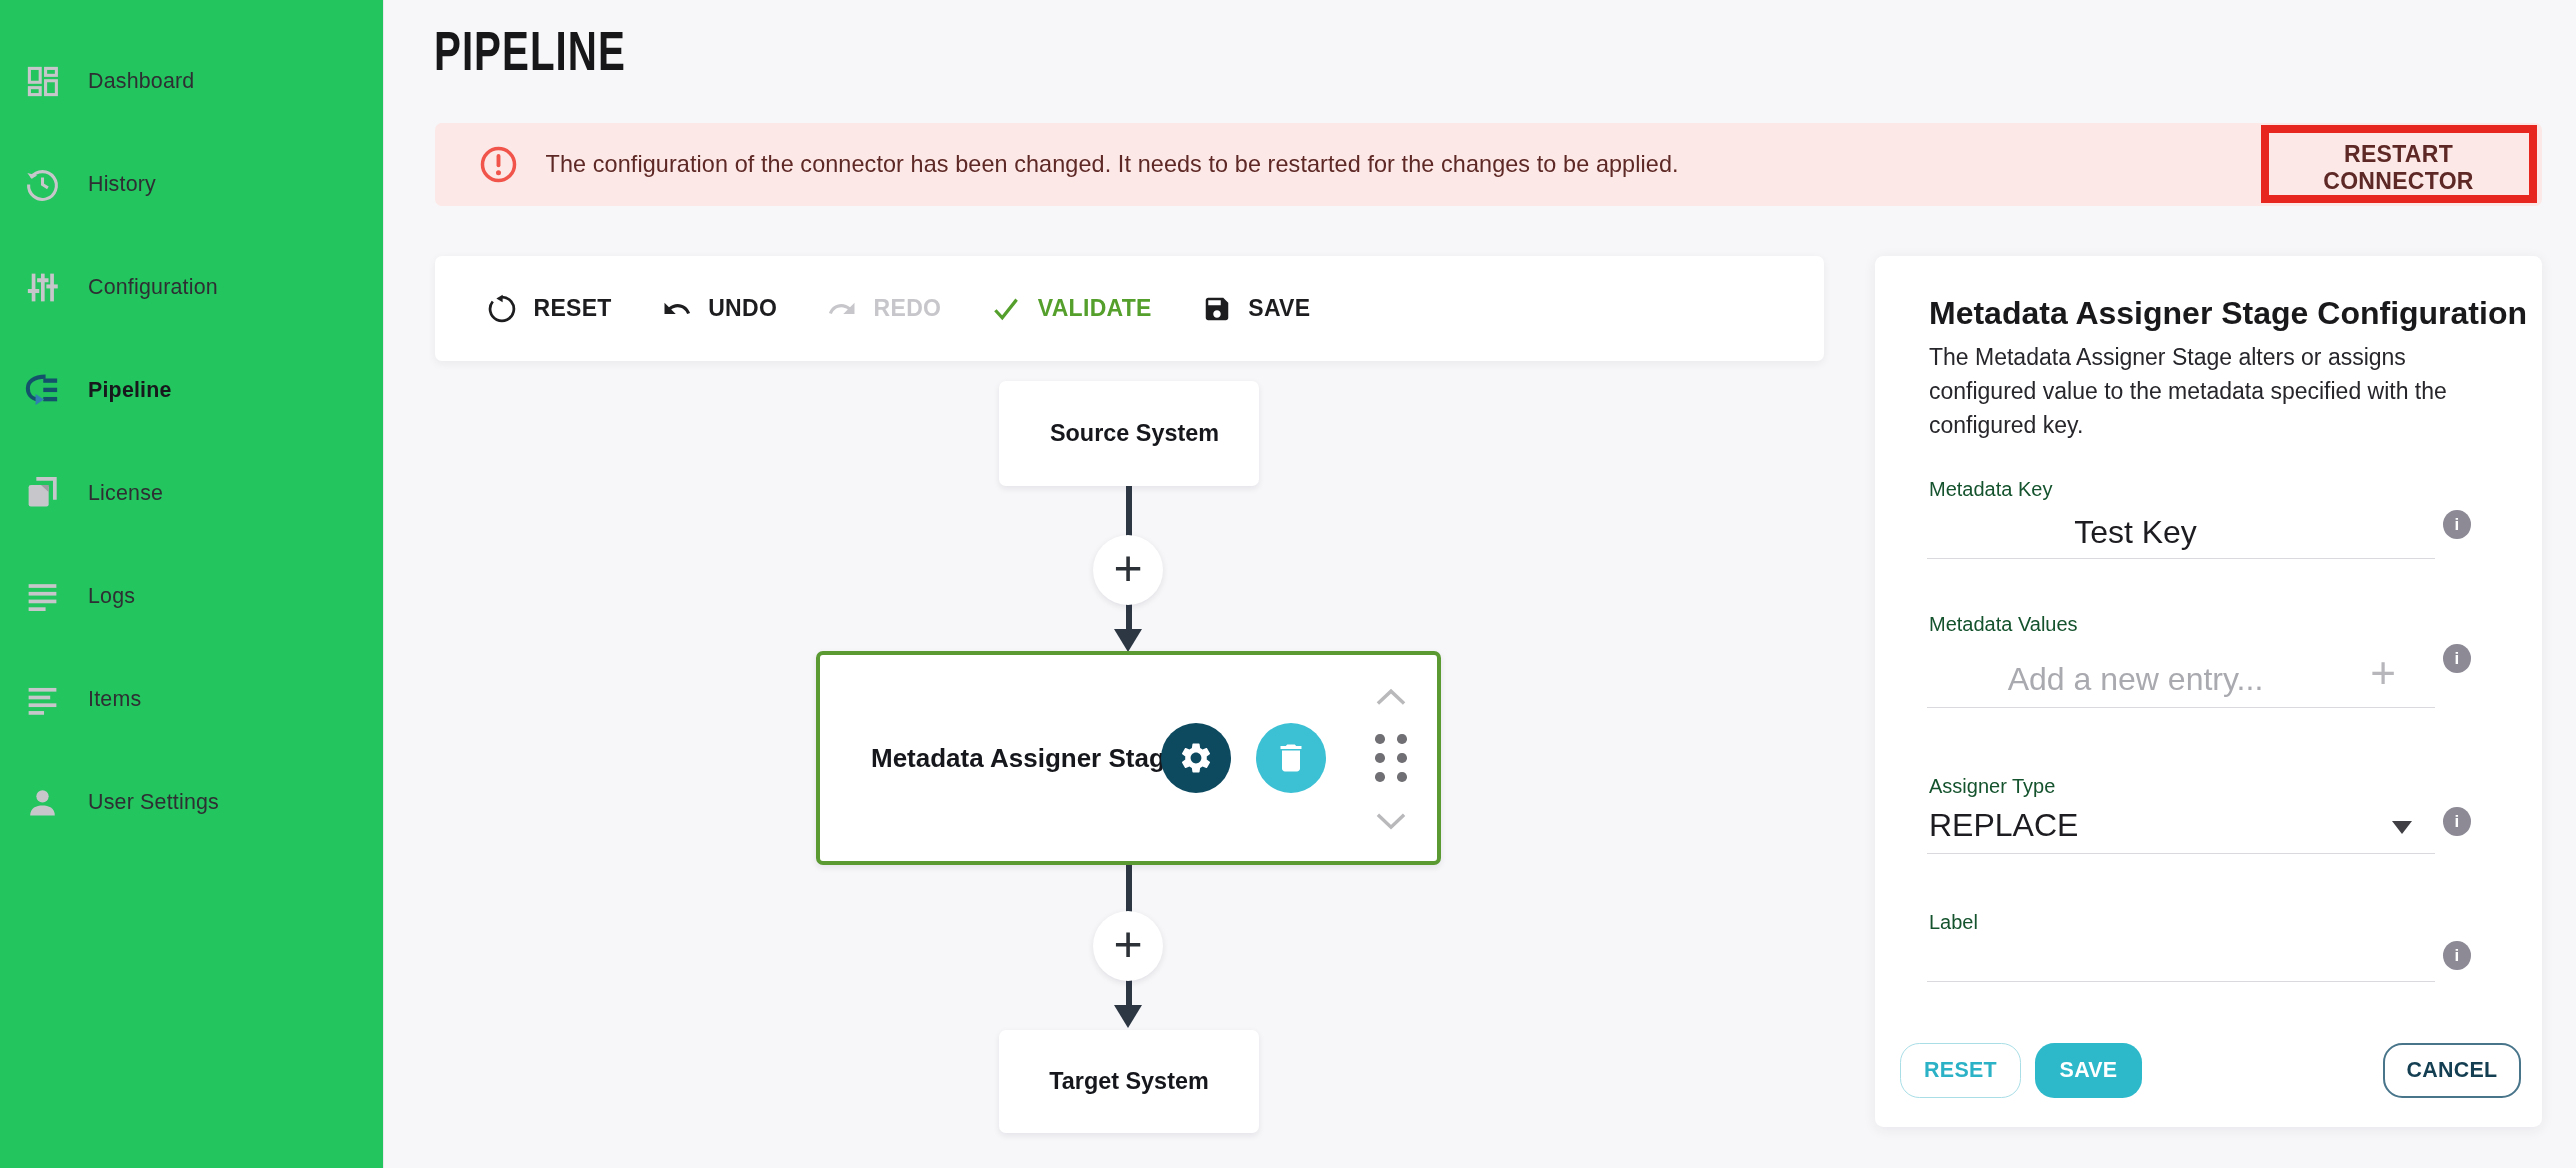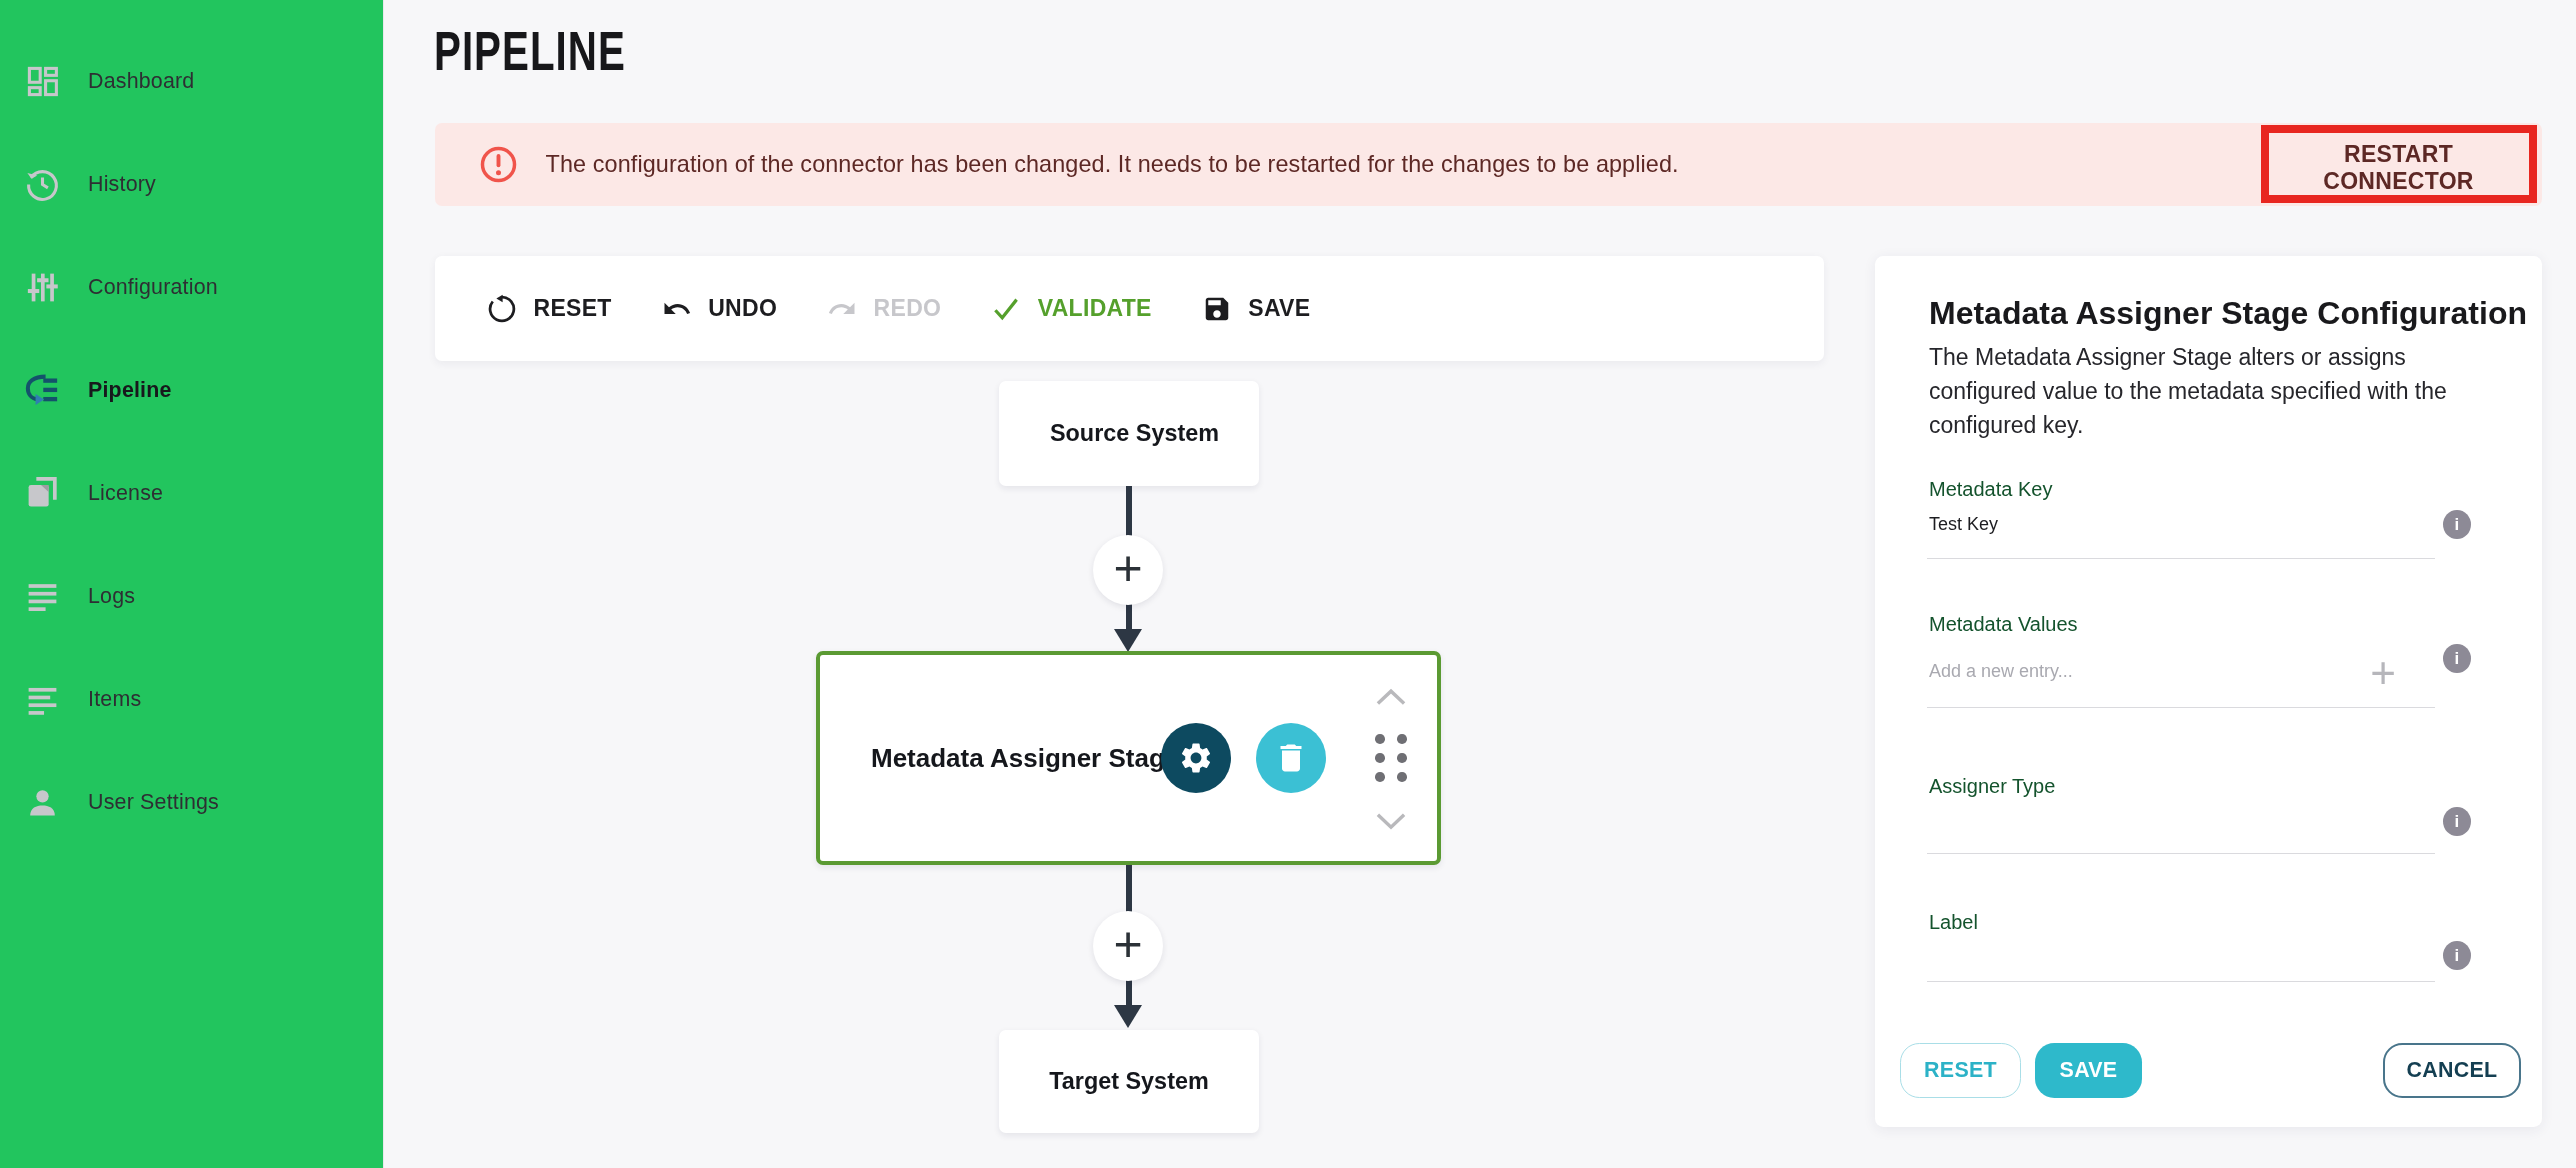--- a/index.html
+++ b/index.html
@@ -69,22 +69,22 @@
   .drag-dots { position:absolute; left:555px; top:79px; width:32px; height:52px;
                display:grid; grid-template-columns:9.6px 9.6px; grid-template-rows:9.6px 9.6px 9.6px; column-gap:12.4px; row-gap:9.6px; cursor:grab; }
   .drag-dots span { width:9.6px; height:9.6px; border-radius:50%; background:#6f6f74; }
 
   
   .config-panel { position:absolute; left:1875px; top:256px; width:667px; height:871px; background:#ffffff; border-radius:8.3px;
                   box-shadow:0 2.8px 12.4px rgba(40,40,80,.07); }
   .panel-title { position:absolute; left:54px; top:39px; font-size:32px; font-weight:bold; color:#19191c;text-align:center; }
   .panel-desc { position:absolute; left:54px; top:84px; width:558px; font-size:23px; line-height:34px; color:#26262b; }
   .field-label { position:absolute; left:54px; font-size:20px; color:#14532d; }
-  .field-value { position:absolute; left:54px; font-size:18px; color:#1d1d21; background:transparent; border:none;
-                 font-family:inherit; width:413px; outline:none; }
+  .field-value { position:absolute; left:54px; font-size:32px; color:#1d1d21; background:transparent; border:none;
+                 font-family:inherit; width:413px; outline:none;text-align:center; }
   .field-value::placeholder { color:#a9a9b0; }
   .underline { position:absolute; left:52px; width:508px; height:1.4px; background:#dadade; }
   .info-icon { position:absolute; left:568px; width:27.6px; height:29px; border-radius:50%; background:#8d8a96; color:#ffffff;
                font-size:17px; font-weight:bold; display:flex; align-items:center; justify-content:center; cursor:pointer; font-style:normal; }
   .add-plus { position:absolute; left:486px; top:394px; width:44px; height:44px; background:none; border:none;
               font-size:44px; font-weight:300; color:#b6b6bb; line-height:41px; cursor:pointer; font-family:inherit; }
   .select-row { position:absolute; left:54px; top:551px; width:506px; height:39px; cursor:pointer; }
   .caret { position:absolute; left:463px; top:13.8px; width:0; height:0;
            border-left:10.3px solid transparent; border-right:10.3px solid transparent; border-top:13.8px solid #3f3f44; }
   .panel-btn { position:absolute; top:787px; height:55px; border-radius:19.3px; font-family:inherit; font-size:21.4px;
@@ -308,20 +308,24 @@
     <div class="underline" style="top:302px"></div>
     <i class="info-icon" style="top:254px">i</i>
 
     <div class="field-label" style="top:357px">Metadata Values</div>
     <input class="field-value" style="top: 405px;" placeholder="Add a new entry...">
     <button class="add-plus">+</button>
     <div class="underline" style="top:451px"></div>
     <i class="info-icon" style="top:388px">i</i>
 
     <div class="field-label" style="top:519px">Assigner Type</div>
+    <div class="select-row">
+      <span class="field-value" style="position:static">REPLACE</span>
+      <span class="caret"></span>
+    </div>
     <div class="underline" style="top:597px"></div>
     <i class="info-icon" style="top:551px">i</i>
 
     <div class="field-label" style="top:655px">Label</div>
     <input class="field-value" style="top: 681px;" value="">
     <div class="underline" style="top:725px"></div>
     <i class="info-icon" style="top:685px">i</i>
 
     <button class="panel-btn btn-reset">RESET</button>
     <button class="panel-btn btn-save">SAVE</button>

